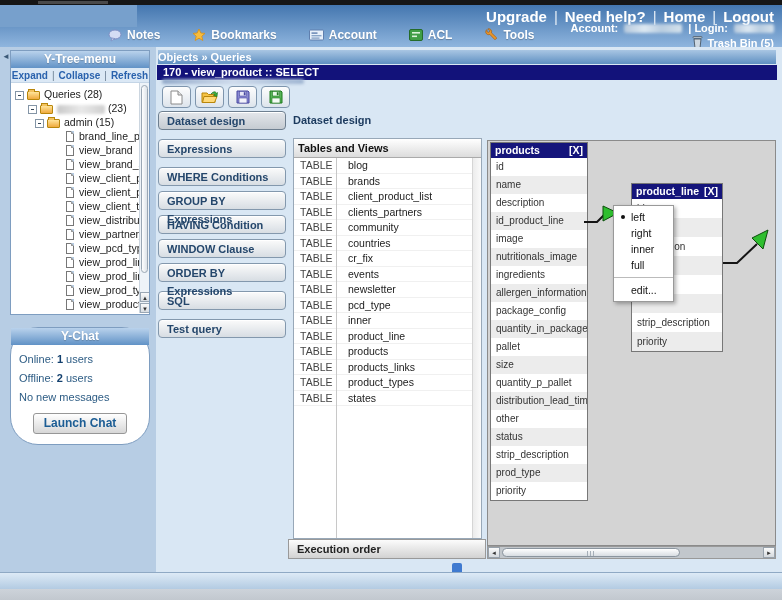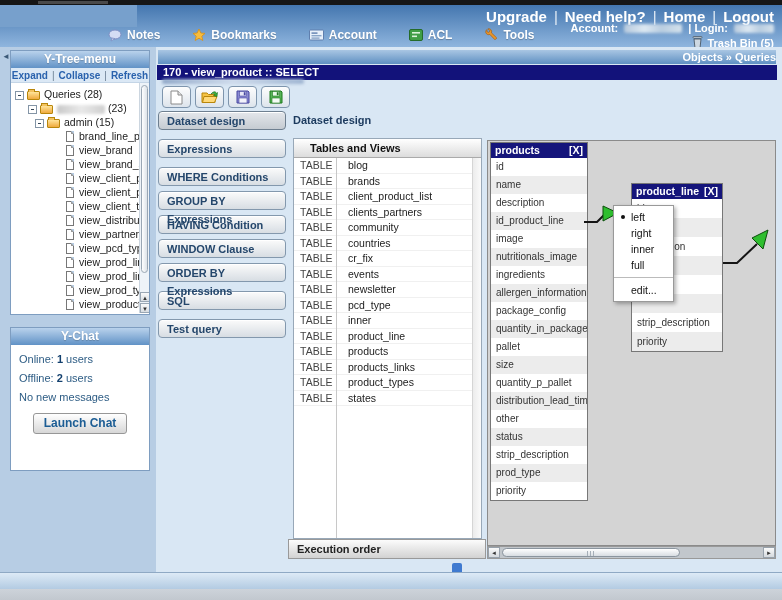--- a/index.html
+++ b/index.html
@@ -53,51 +53,51 @@
               background:#fff; border:1px solid #777; }
   .ico-file::after { content:""; position:absolute; right:-1px; top:-1px; border-style:solid;
               border-width:0 3px 3px 0; border-color:transparent #b7cde4 #999 transparent; }
   .tree-scroll { position:absolute; right:0; top:0; bottom:0; width:10px;
                  background:#eef3f8; border-left:1px solid #ccd6e0; }
   .tree-thumb { position:absolute; left:1px; top:2px; width:7px; height:188px; border:1px solid #9aa7b4;
                 border-radius:4px; background:linear-gradient(90deg,#fff,#dde3e9); }
   .tree-arrow { position:absolute; left:0; width:10px; height:10px; font-size:6px; line-height:10px;
                 text-align:center; color:#333; background:linear-gradient(#fafafa,#d8dde2);
                 border:1px solid #9aa7b4; cursor:pointer; }
-  .chat-panel { left:10px; top:280px; width:140px; height:144px; }
+  .chat-panel { left:10px; top:280px; width:140px; height:118px;border-radius:28px; }
   .chat-body { padding:8px 8px 0 8px; font-size:11px; color:#2d5c84; }
   .chat-line { margin-bottom:7px; }
   .chat-val { font-weight:bold; color:#13406e; }
   .chat-btn { display:block; margin:10px auto 0 auto; padding:2px 10px 3px 10px; font-size:12px;
               font-weight:bold; color:#1c5d94; background:linear-gradient(#ffffff,#d7d7d7);
               border:1px solid #979797; border-radius:3px; cursor:pointer;
               font-family:"Liberation Sans",sans-serif; }
 
   
   .main { position:absolute; left:156px; top:47px; width:626px; height:525px; background:#d9e7f4; }
   .crumb-bar { position:absolute; left:2px; top:3px; width:618px; height:14px; line-height:14px;
-               text-align:right; color:#fff; font-weight:bold; font-size:11px;
+               text-align:left; color:#fff; font-weight:bold; font-size:11px;
                background:linear-gradient(#a9c6e3,#5f90c2); }
   .title-bar { position:absolute; left:1px; top:18px; width:620px; height:15px; line-height:15px;
                background:#12127a; color:#fff; font-weight:bold; font-size:11px; padding-left:6px; }
   .title-blur { position:absolute; left:6px; top:32px; width:142px; height:5px; }
   .toolbar { position:absolute; left:6px; top:39px; display:flex; gap:4px; }
   .tool-btn { width:29px; height:22px; border:1px solid #7e95ad; border-radius:4px; cursor:pointer;
               background:linear-gradient(#fdfdfd,#dde4ec); display:flex; align-items:center; justify-content:center; }
   .btn-stack { position:absolute; left:2px; top:64px; width:128px; }
   .sbtn { height:19px; line-height:18px; margin-bottom:5px; padding-left:8px; font-size:11px; font-weight:bold;
           color:#24466b; border:1px solid #8398ad; border-radius:4px; cursor:pointer;
           background:linear-gradient(#fbfbfb,#d7dde3); box-shadow:inset 0 1px 0 #fff; }
   .sbtn-gap { margin-top:9px; }
   .sbtn-active { background:linear-gradient(#e4e7eb,#c5cbd2); border-color:#6e7f90; }
   .section-title { position:absolute; left:137px; top:67px; font-size:11px; font-weight:bold; color:#1c3a5e; }
 
   .tpanel { position:absolute; left:137px; top:91px; width:189px; height:401px; background:#fff;
             border:1px solid #98a8b8; }
-  .tpanel-hd { height:19px; line-height:19px; padding-left:16px; font-size:11px; font-weight:bold; color:#111;
+  .tpanel-hd { height:19px; line-height:19px; padding-left:4px; font-size:11px; font-weight:bold; color:#111;
                background:linear-gradient(#ffffff,#dcdcdc); border-bottom:1px solid #aaa; }
   .tpanel-divider { position:absolute; left:42px; top:19px; bottom:0; width:1px; background:#c8c8c8; }
   .trow { display:flex; height:15.5px; align-items:center; font-size:10.5px; border-bottom:1px solid #f0f0f0;
           cursor:pointer; }
   .ttype { width:42px; padding-left:6px; color:#444; flex:none; }
   .tname { padding-left:12px; color:#222; }
   .tpanel-scroll { position:absolute; right:0; top:19px; bottom:0; width:9px; border-left:1px solid #d5d5d5;
                    background:linear-gradient(90deg,#ececec,#fafafa); }
   .exec-bar { position:absolute; left:132px; top:492px; width:198px; height:20px; line-height:18px;
               padding-left:8px; font-size:11px; font-weight:bold; color:#222; border:1px solid #999;

